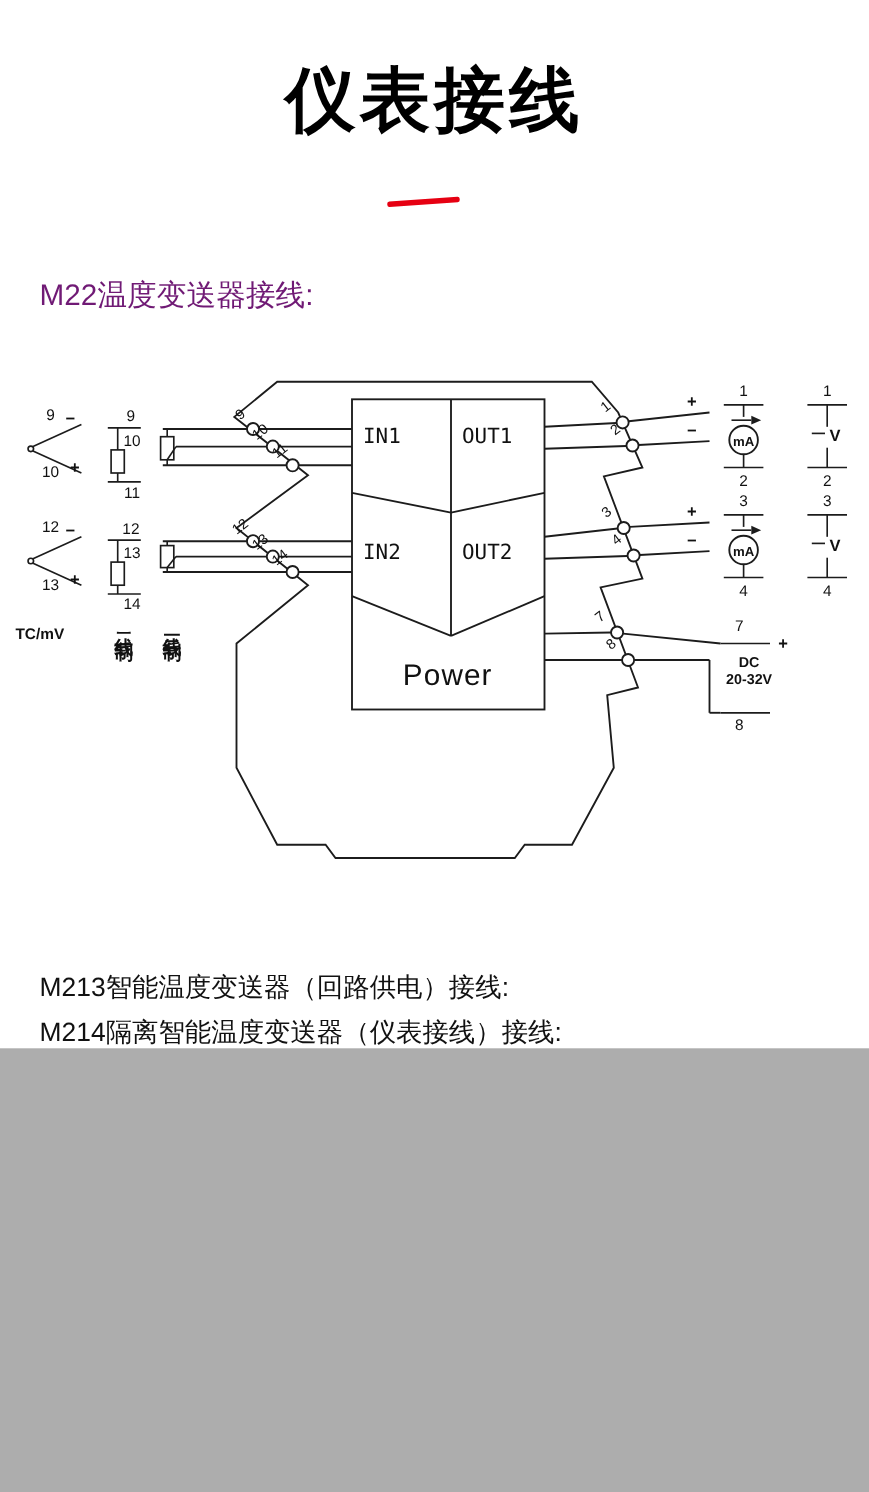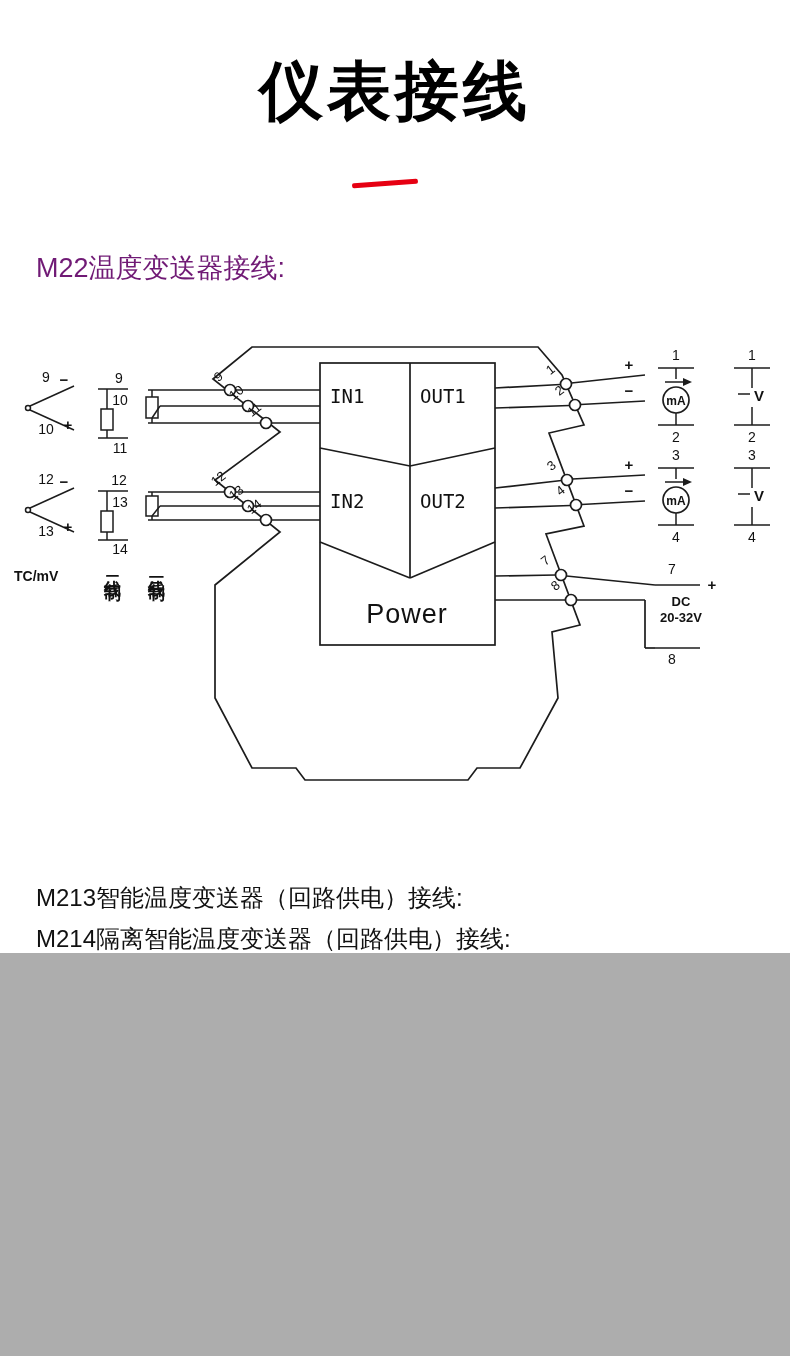--- a/index.html
+++ b/index.html
@@ -258,18 +258,18 @@
       </g>
 
     </svg>
 
     <div class="vlabel vlabel-2wire">二线制</div>
     <div class="vlabel vlabel-3wire">三线制</div>
   </div>
 
   <div class="headings">
     <div>M213智能温度变送器（回路供电）接线:</div>
-    <div>M214隔离智能温度变送器（回路供电）接线:</div>
+    <div>M214隔离智能温度变送器（仪表接线）接线:</div>
   </div>
 
   <div class="placeholder" style="background: rgb(173, 173, 173);"></div>
 
 </div>
 
 </body></html>

